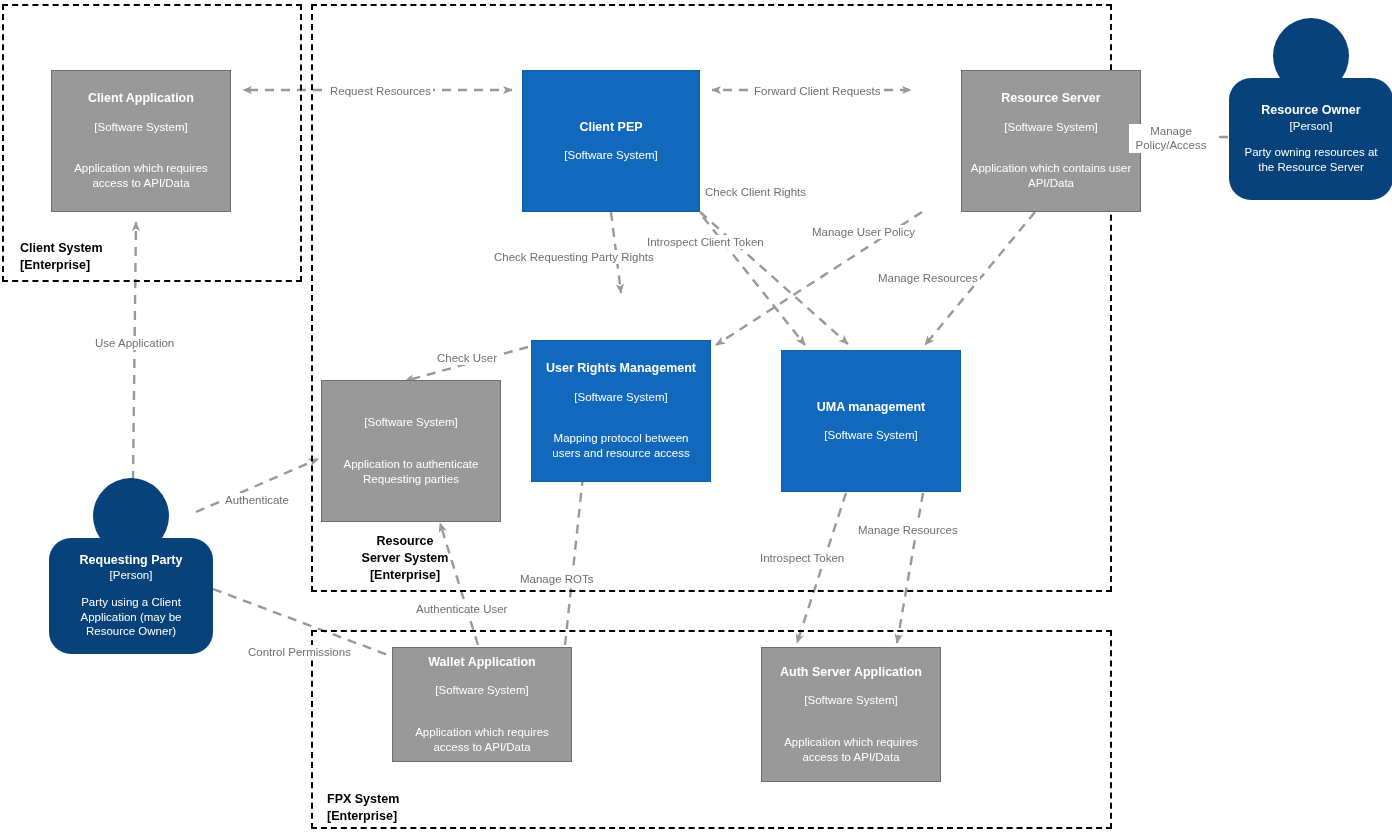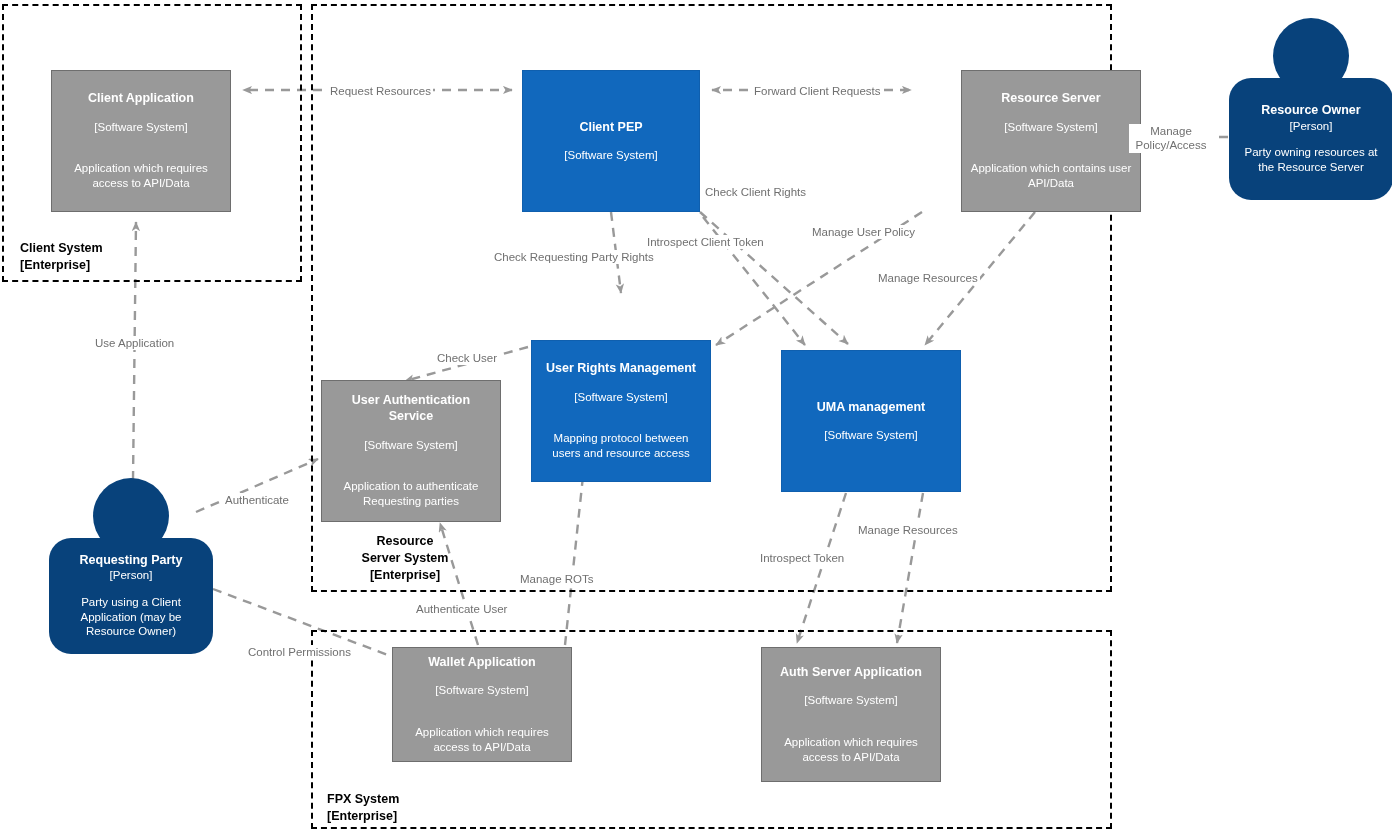--- a/index.html
+++ b/index.html
@@ -210,21 +210,20 @@
     <div class="n-type">[Software System]</div>
   </div>
 
   <div class="node sys-gray" style="left:921px; top:70px; width:180px; height:142px;margin-left:40px;">
     <div class="n-name">Resource Server</div>
     <div class="n-type">[Software System]</div>
     <div class="n-desc">Application which contains user API/Data</div>
   </div>
 
   <div class="node sys-gray" style="left:321px; top:380px; width:180px; height:142px;">
-    <div class="n-name">User Authentication Service</div>
     <div class="n-type">[Software System]</div>
     <div class="n-desc">Application to authenticate Requesting parties</div>
   </div>
 
   <div class="node sys-blue" style="left:531px; top:300px; width:180px; height:142px;margin-top:40px;">
     <div class="n-name">User Rights Management</div>
     <div class="n-type">[Software System]</div>
     <div class="n-desc">Mapping protocol between users and resource access</div>
   </div>
 

